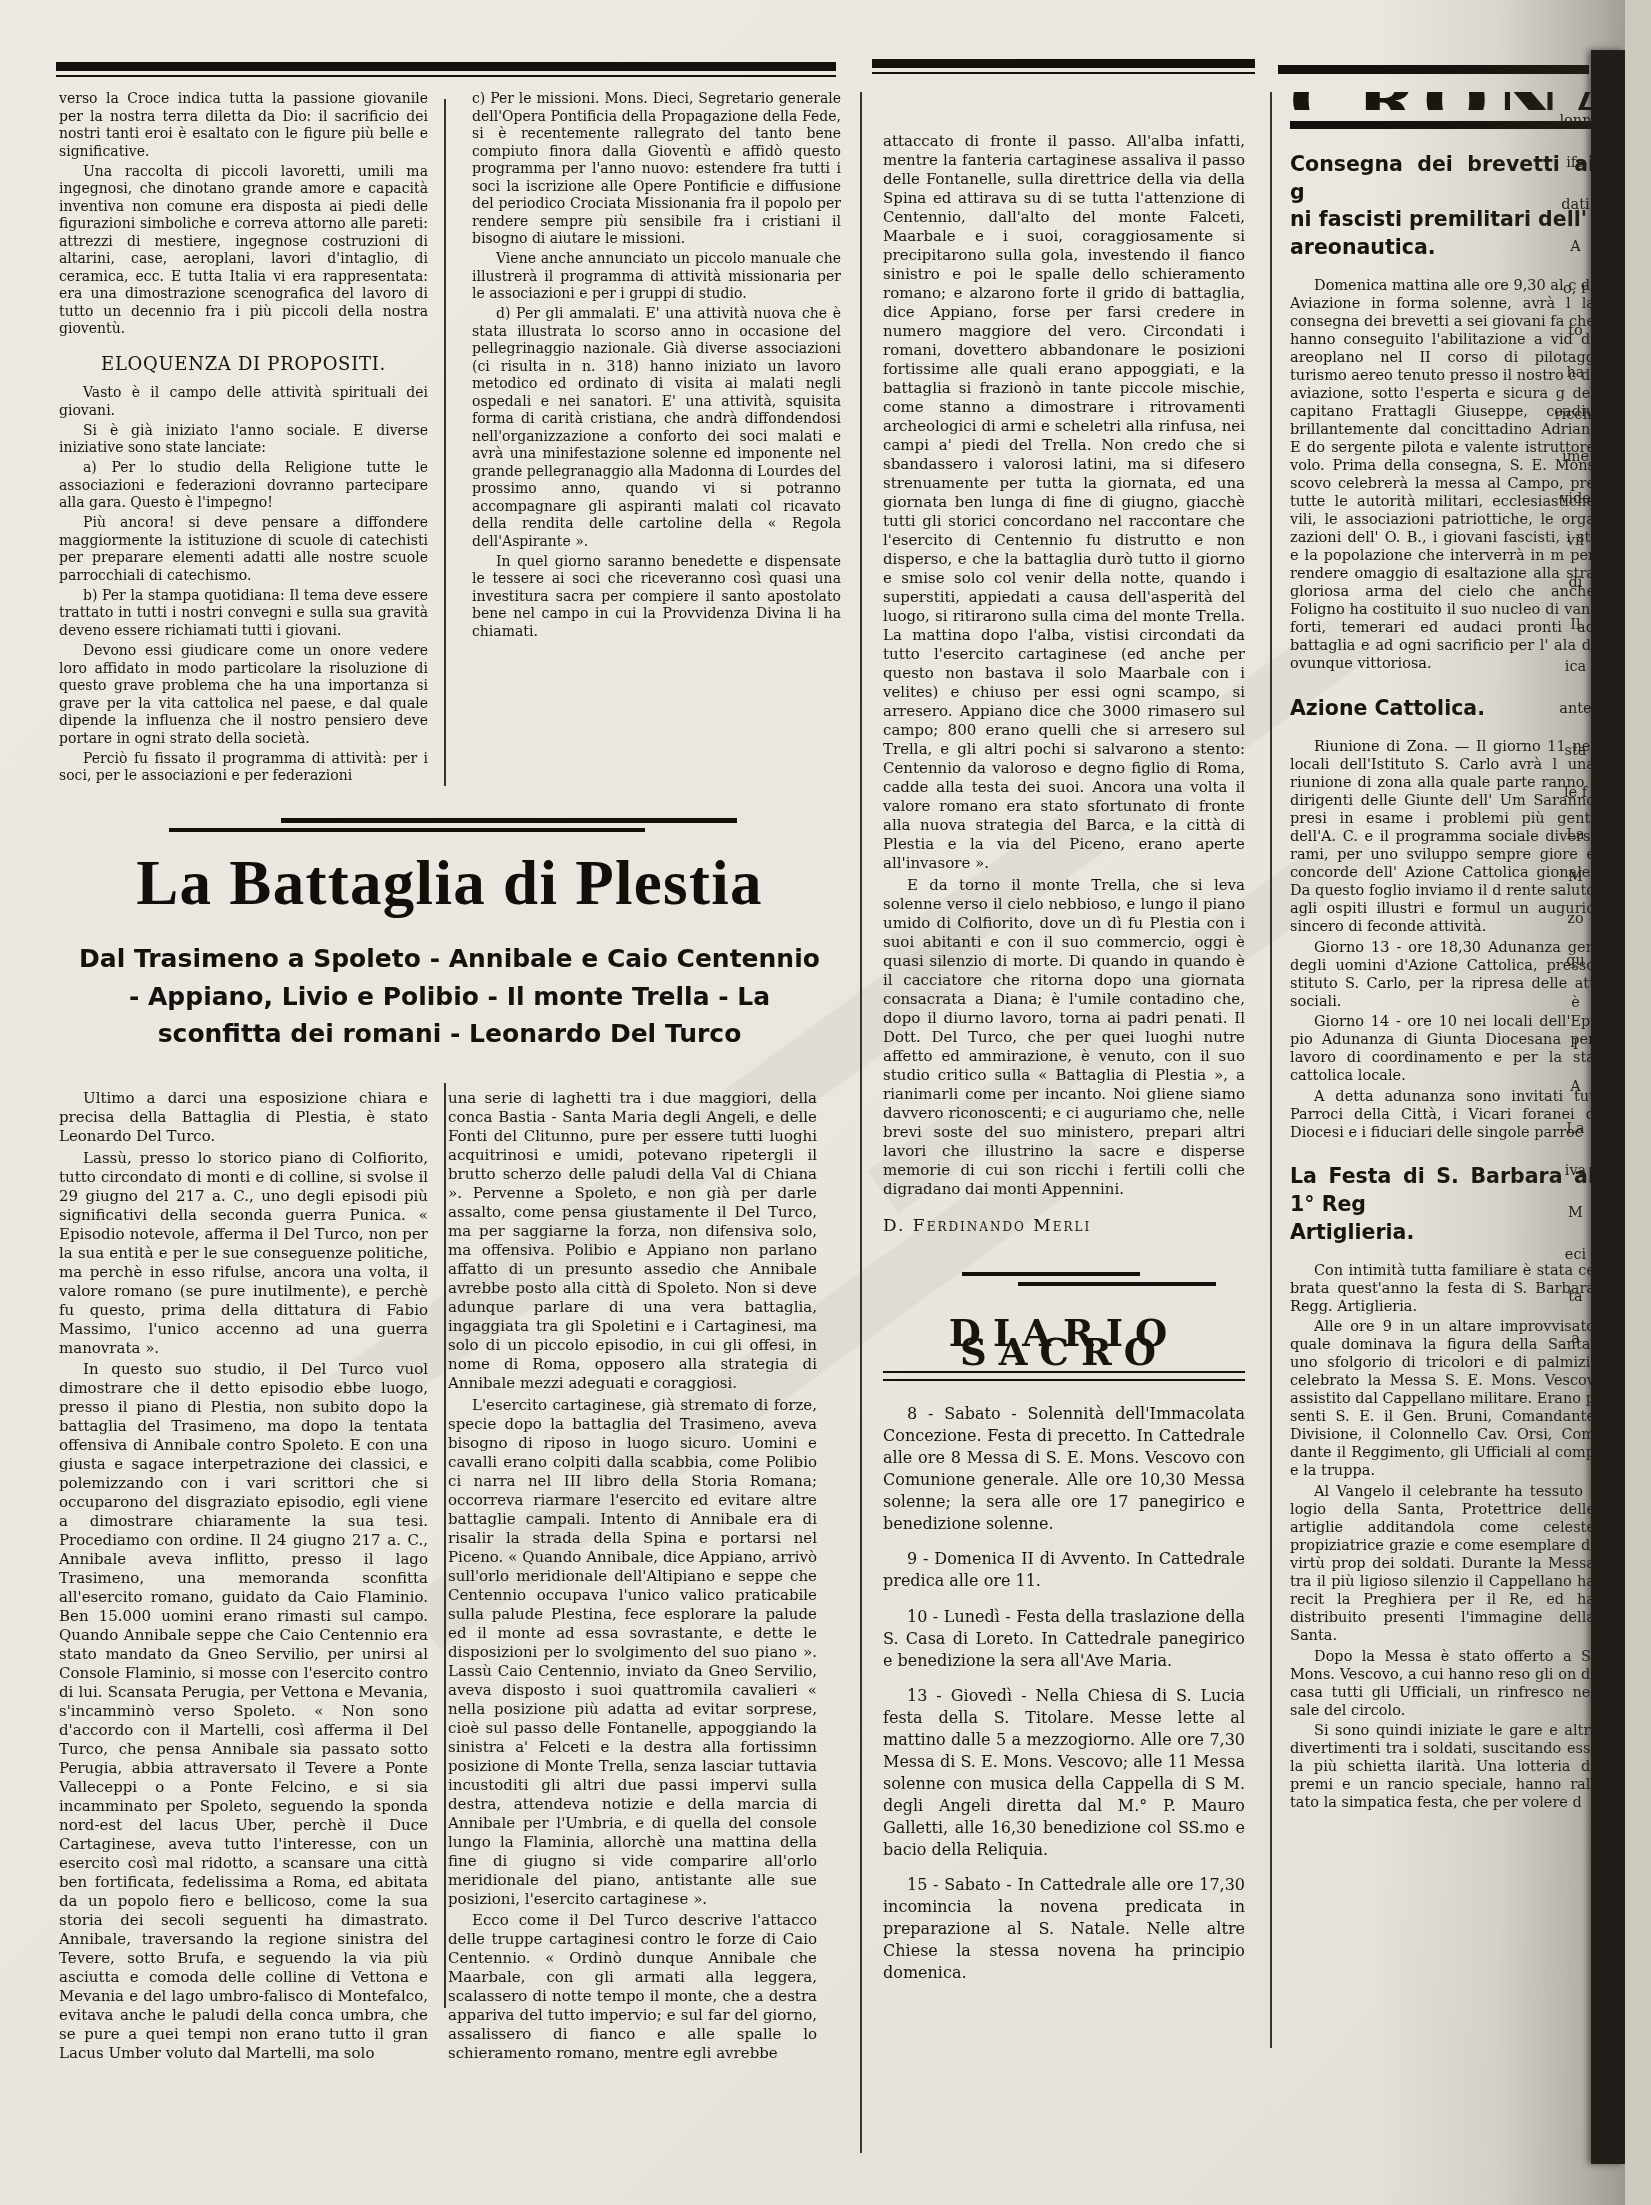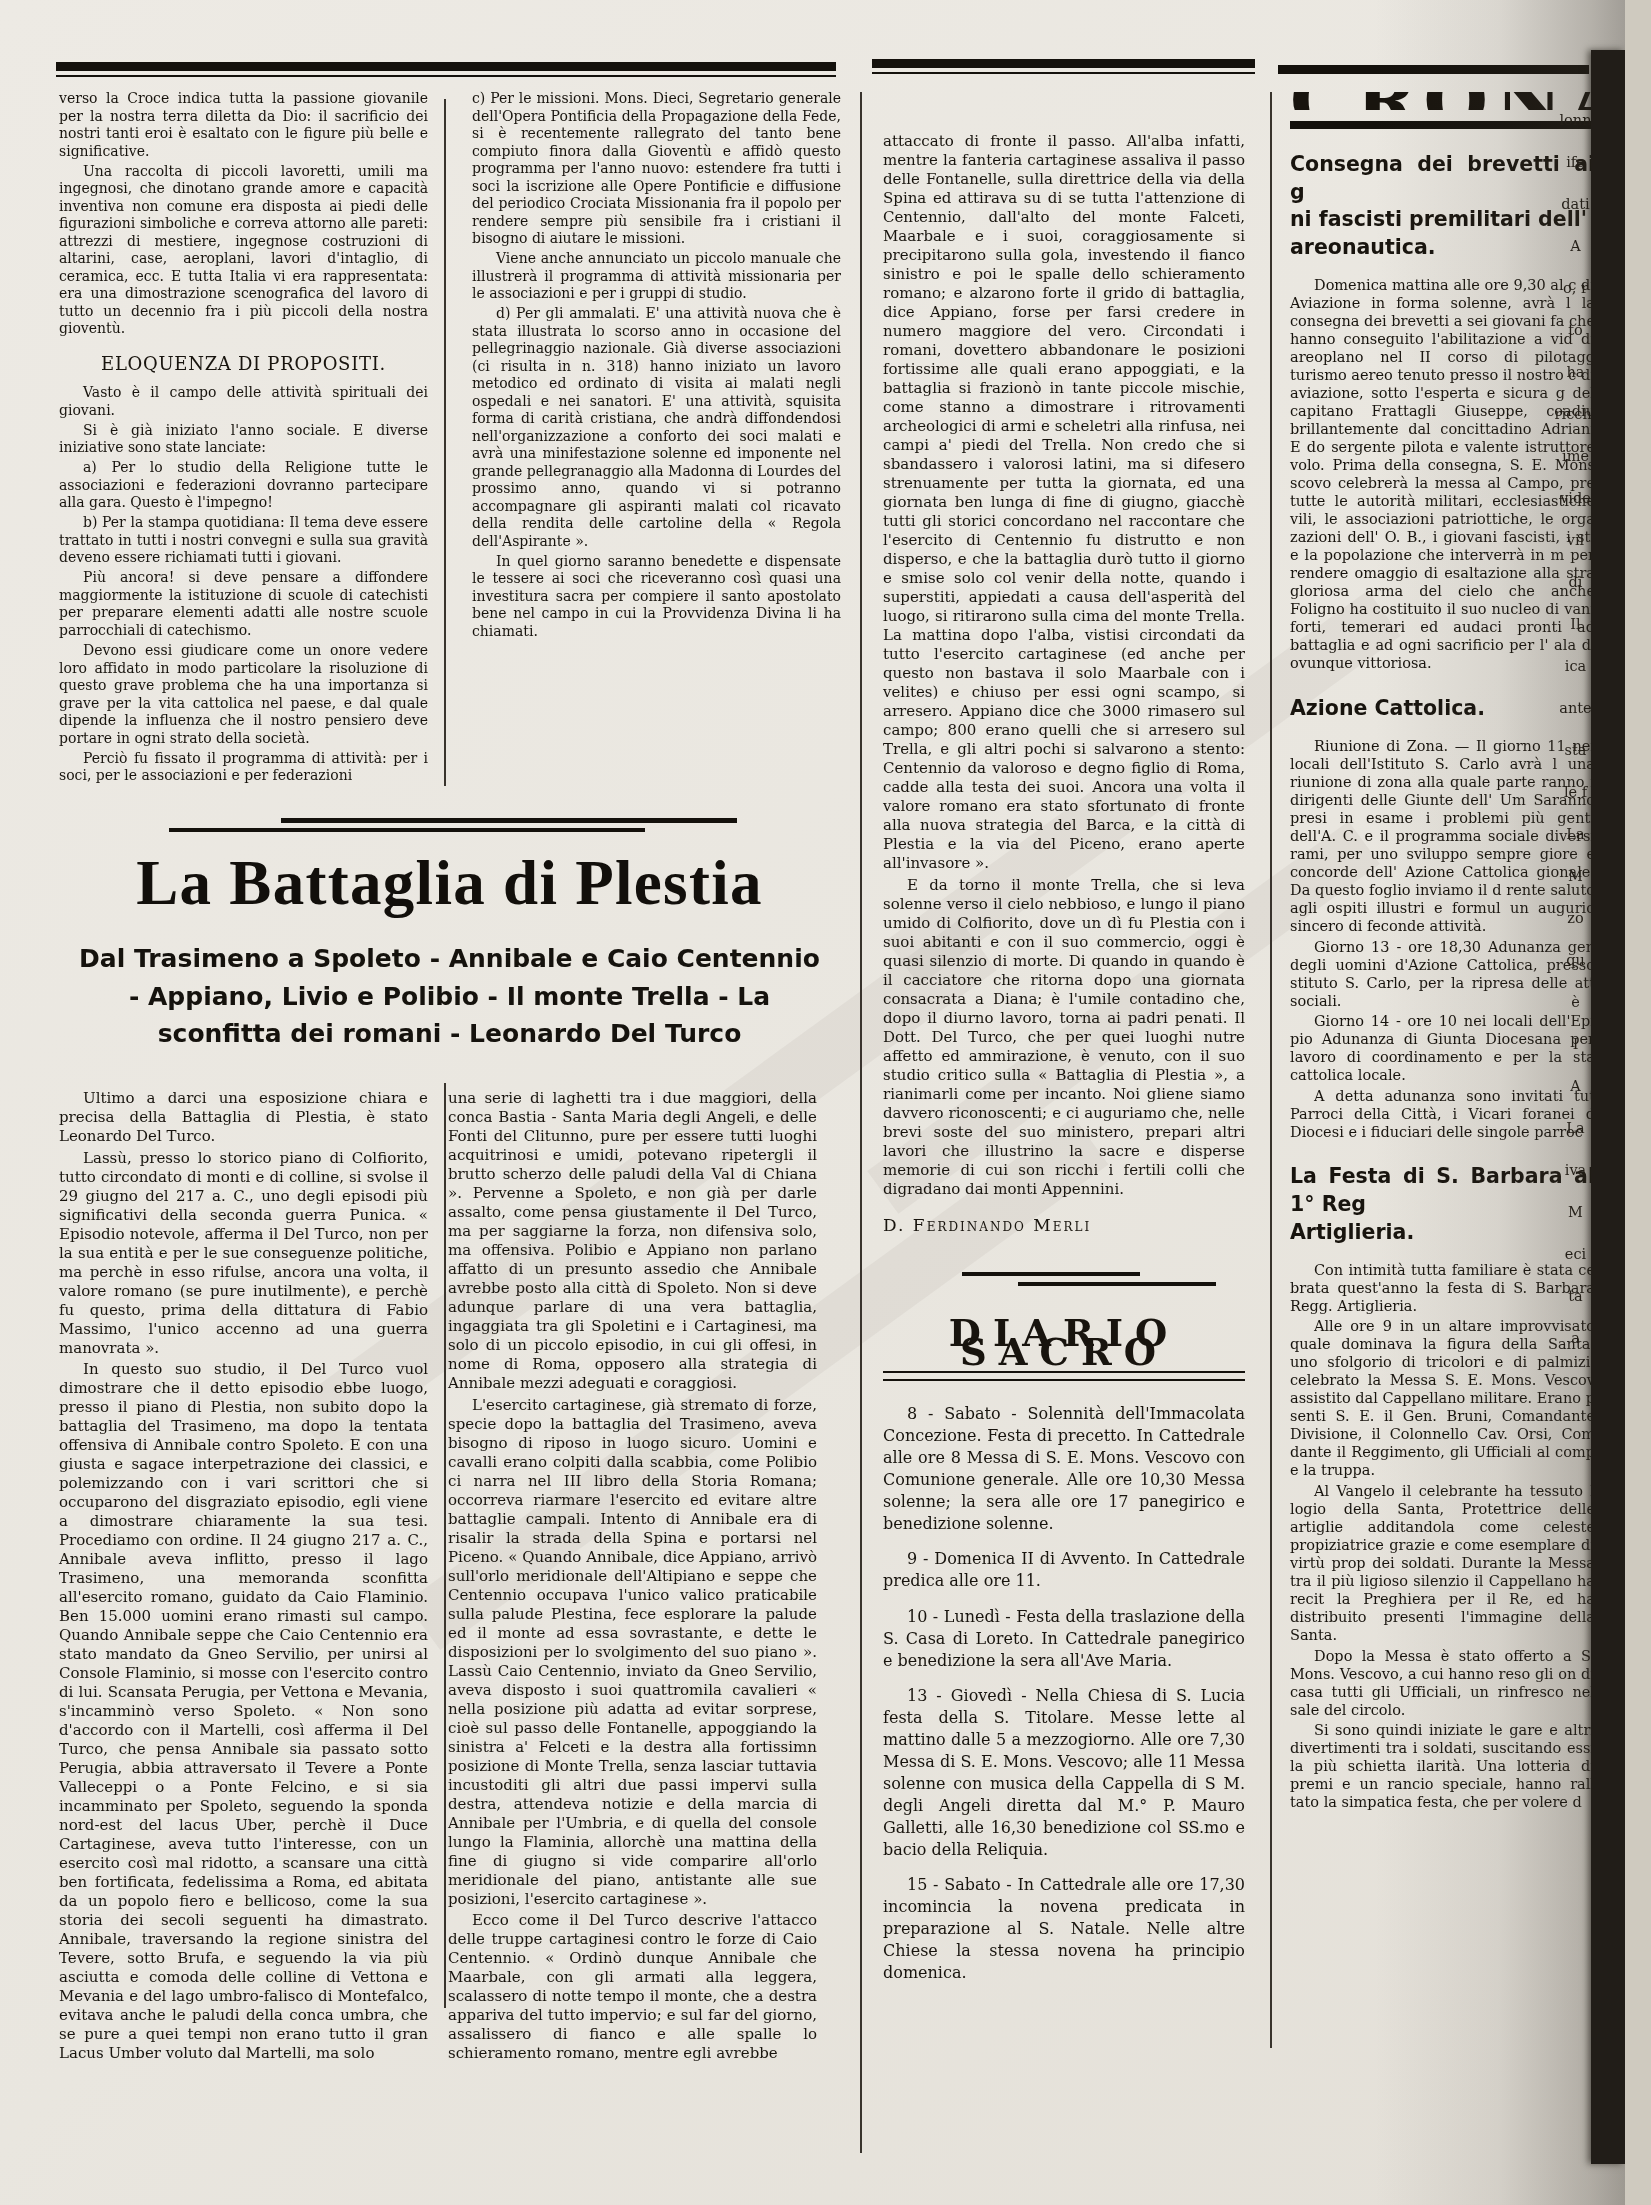--- a/index.html
+++ b/index.html
@@ -73,22 +73,22 @@
   <div class="col body-sm" style="left:59px;top:90px;width:369px;">
     <div class="para-list noindent-first">
         <p>verso la Croce indica tutta la passione giovanile per la nostra terra diletta da Dio: il sacrificio dei nostri tanti eroi è esaltato con le figure più belle e significative.</p>
         <p>Una raccolta di piccoli lavoretti, umili ma ingegnosi, che dinotano grande amore e capacità inventiva non comune era disposta ai piedi delle figurazioni simboliche e correva attorno alle pareti: attrezzi di mestiere, ingegnose costruzioni di altarini, case, aeroplani, lavori d'intaglio, di ceramica, ecc. E tutta Italia vi era rappresentata: era una dimostrazione scenografica del lavoro di tutto un decennio fra i più piccoli della nostra gioventù.</p>
       </div>
     <h2 class="sec-head">ELOQUENZA DI PROPOSITI.</h2>
     <div class="para-list">
         <p>Vasto è il campo delle attività spirituali dei giovani.</p>
         <p>Si è già iniziato l'anno sociale. E diverse iniziative sono state lanciate:</p>
         <p>a) Per lo studio della Religione tutte le associazioni e federazioni dovranno partecipare alla gara. Questo è l'impegno!</p>
+        <p>Più ancora! si deve pensare a diffondere maggiormente la istituzione di scuole di catechisti per preparare elementi adatti alle nostre scuole parrocchiali di catechismo.</p>
         <p>b) Per la stampa quotidiana: Il tema deve essere trattato in tutti i nostri convegni e sulla sua gravità deveno essere richiamati tutti i giovani.</p>
-        <p>Più ancora! si deve pensare a diffondere maggiormente la istituzione di scuole di catechisti per preparare elementi adatti alle nostre scuole parrocchiali di catechismo.</p>
         <p>Devono essi giudicare come un onore vedere loro affidato in modo particolare la risoluzione di questo grave problema che ha una importanza si grave per la vita cattolica nel paese, e dal quale dipende la influenza che il nostro pensiero deve portare in ogni strato della società.</p>
         <p>Perciò fu fissato il programma di attività: per i soci, per le associazioni e per federazioni</p>
       </div>
   </div>
 
   <div class="col body-sm" style="left:472px;top:90px;width:369px;">
     <div class="para-list noindent-first">
         <p>c) Per le missioni. Mons. Dieci, Segretario generale dell'Opera Pontificia della Propagazione della Fede, si è recentemente rallegrato del tanto bene compiuto finora dalla Gioventù e affidò questo programma per l'anno nuovo: estendere fra tutti i soci la iscrizione alle Opere Pontificie e diffusione del periodico Crociata Missionania fra il popolo per rendere sempre più sensibile fra i cristiani il bisogno di aiutare le missioni.</p>
         <p>Viene anche annunciato un piccolo manuale che illustrerà il programma di attività missionaria per le associazioni e per i gruppi di studio.</p>
         <p>d) Per gli ammalati. E' una attività nuova che è stata illustrata lo scorso anno in occasione del pellegrinaggio nazionale. Già diverse associazioni (ci risulta in n. 318) hanno iniziato un lavoro metodico ed ordinato di visita ai malati negli ospedali e nei sanatori. E' una attività, squisita forma di carità cristiana, che andrà diffondendosi nell'organizzazione a conforto dei soci malati e avrà una minifestazione solenne ed imponente nel grande pellegranaggio alla Madonna di Lourdes del prossimo anno, quando vi si potranno accompagnare gli aspiranti malati col ricavato della rendita delle cartoline della « Regola dell'Aspirante ».</p>

